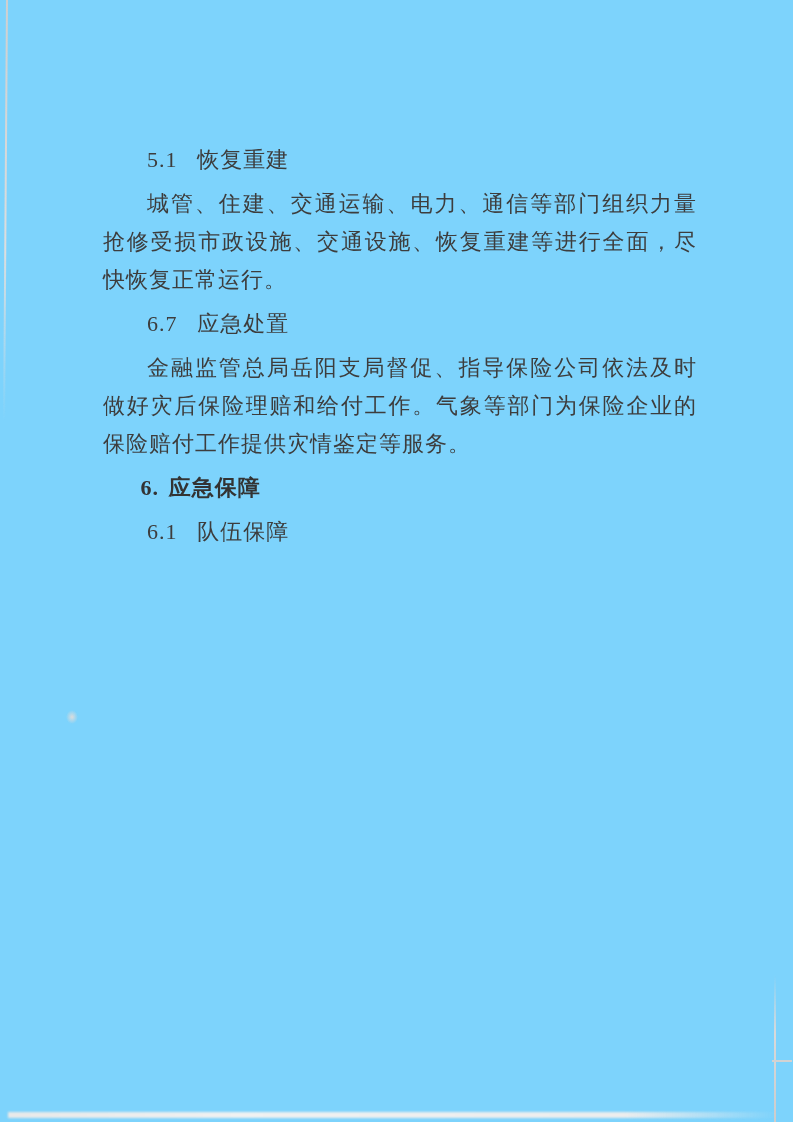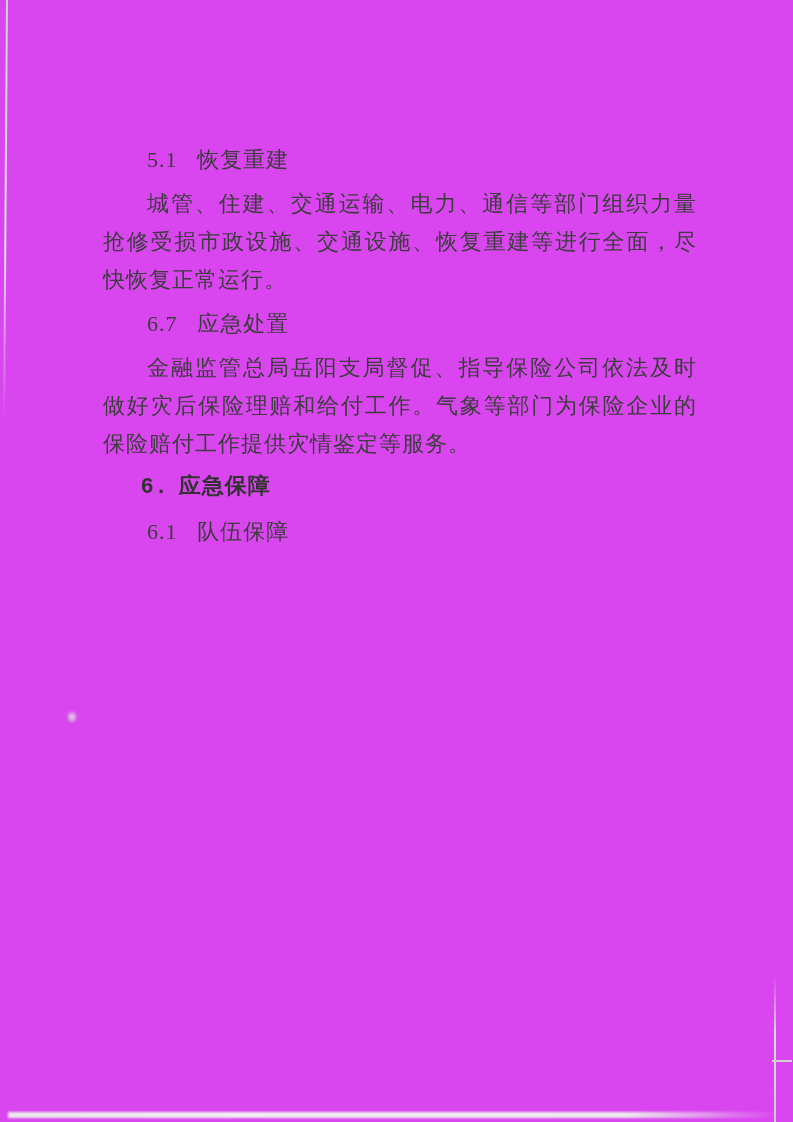--- a/index.html
+++ b/index.html
@@ -10,21 +10,21 @@
   body {
     width: 793px;
     height: 1122px;
     position: relative;
     overflow: hidden;
     font-family: "Liberation Serif", "DejaVu Serif", serif;
   }
   .page {
     position: absolute;
     inset: 0;
-    background: #d946ef;
+    background: #7dd3fc;
   }
   .content {
     position: absolute;
     top: 141px;
     left: 103px;
     width: 594px;
     color: #3d3d3d;
     font-size: 22px;
     line-height: 38px;
     letter-spacing: 1px;
@@ -40,21 +40,21 @@
   .heading {
     text-indent: 2em;
     white-space: nowrap;
   }
   .heading .num {
     margin-right: 0.9em;
   }
   .heading-bold {
     text-indent: 1.7em;
     white-space: nowrap;
-    font-family: Liberation Mono, monospace;
+    font-family: Liberation Serif, serif;
     font-weight: bold;
     color: #333333;
   }
   .heading-bold .num {
     margin-right: 0.45em;
   }
   
   .artifact { position: absolute; pointer-events: none; }
   .edge-line-left {
     left: 6px; top: 0; width: 2px; height: 420px;

